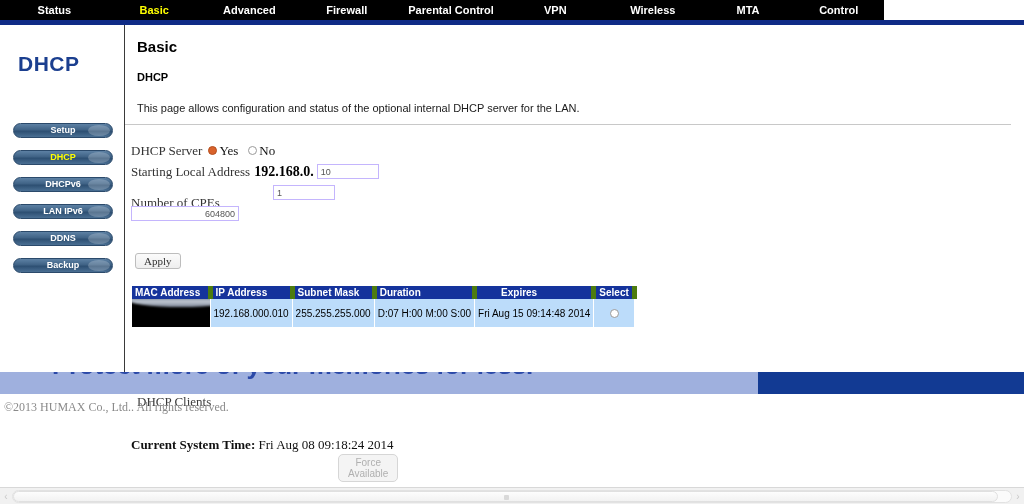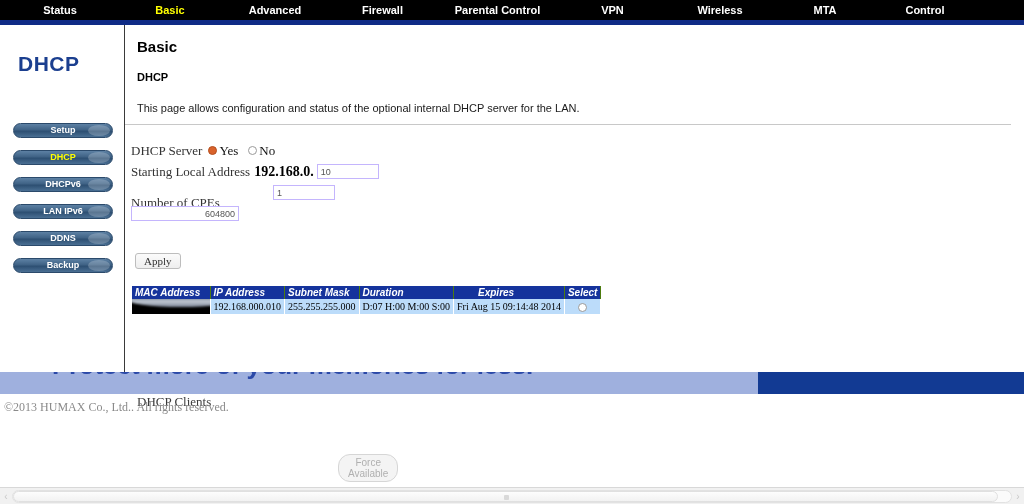--- a/index.html
+++ b/index.html
@@ -13,21 +13,21 @@
   }
   #page {
     position: relative;
     width: 1024px; height: 504px;
     background: #ffffff;
   }
 
   
   #topnav {
     position: absolute; left: 0; top: 0;
-    width: 1024px; height: 20px;
+    width: 884px; height: 20px;
     background: #000000;
     display: flex; align-items: center;
   }
   .nav-item {
     color: #ffffff;
     font-family: "Liberation Sans", sans-serif;
     font-size: 11px;
     font-weight: bold;
     text-align: center;
     white-space: nowrap;
@@ -211,33 +211,31 @@
     border-collapse: collapse;
     font-family: "Liberation Sans", sans-serif;
     font-size: 10px;
   }
   #clients-table th {
     background: #15339c;
     color: #ffffff;
     font-weight: bold;
     text-align: left;
     padding: 1px 3px;
-    border-right: 1px solid #4d7c0f;
+    border-right: 5px solid #4d7c0f;
     white-space: nowrap;
     height: 13px;
-    font-style: italic;
   }
   #clients-table td {
     background: #bcdcfa;
     color: #000000;
     padding: 1px 3px;
     border-right: 1px solid #ffffff;
     white-space: nowrap;
-    height: 15px;
-    font-family: Liberation Serif, serif;
+    height: 28px;
   }
   td.redacted {
     background: #000000 !important;
     position: relative;
     overflow: hidden;
     min-width: 78px;
   }
   td.redacted::before {
     content: "";
     position: absolute; left: -6px; top: -7px;
@@ -255,21 +253,21 @@
     position: absolute; left: 0px; top: 297px;
     font-family: "Liberation Serif", serif;
     font-size: 13px;
     color: #111111;
     white-space: nowrap;
   }
   #systime b { font-weight: bold; }
   #btn-force {
     position: absolute; left: 207px; top: 314px;
     border: 1px solid #d6d6d6;
-    border-radius: 12px;
+    border-radius: 5px;
     background: #f4f4f4;
     font-family: "Liberation Sans", sans-serif;
     font-size: 10px;
     color: #b0b0b0;
     padding: 2px 9px;
     cursor: default;
   }
 
   
   #banner {
@@ -433,20 +431,24 @@
             <td>255.255.255.000</td>
             <td>D:07 H:00 M:00 S:00</td>
             <td>Fri Aug 15 09:14:48 2014</td>
             <td class="selectcell">
               <span class="radio" style="margin:0;"></span>
             </td>
           </tr>
         </tbody>
       </table>
 
+      <div id="systime">
+        <b>Current System Time:</b>
+        <span>Fri Aug 08 09:18:24 2014</span>
+      </div>
 
       <button id="btn-force" disabled="">Force Available</button>
 
     </div>
   </div>
 
   <div id="banner">
     <div id="banner-bg"></div>
     <div id="banner-block"></div>
     <div id="banner-text">Protect more of your memories for less.</div>

